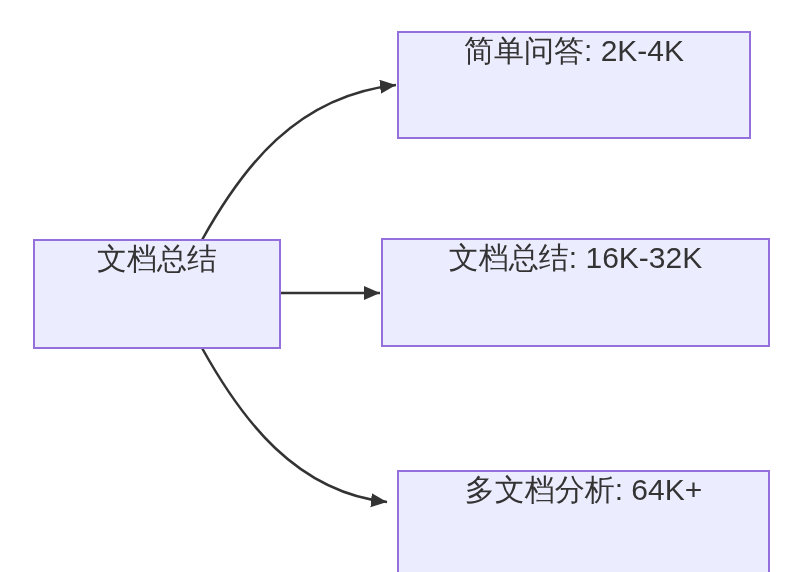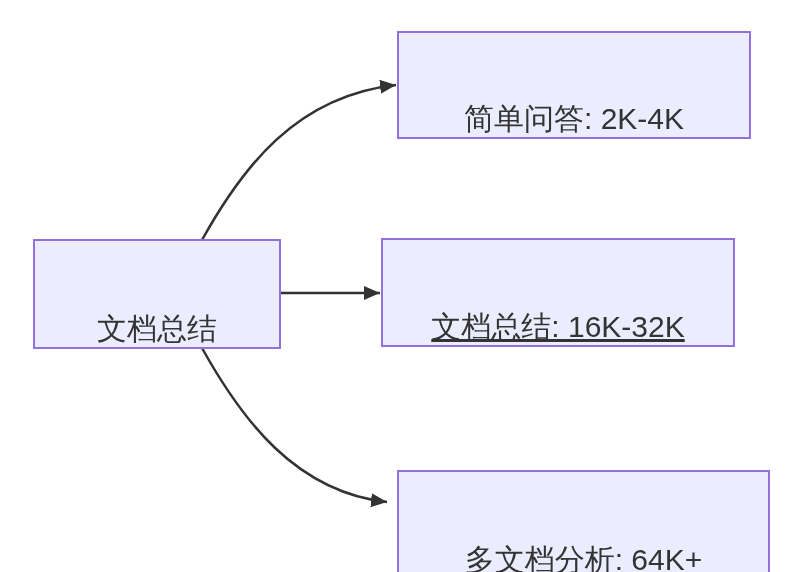--- a/index.html
+++ b/index.html
@@ -26,30 +26,30 @@
     fill: none;
     stroke: #333333;
     stroke-width: 2.5;
   }
   .node {
     position: absolute;
     box-sizing: border-box;
     background: #ECECFF;
     border: 2.5px solid #9370DB;
     display: flex;
-    align-items: flex-end;
+    align-items: flex-start;
     justify-content: center;
     color: #333333;
     font-size: 30px;
     line-height: 1.2;
     white-space: nowrap;
   }
   .node-root   { left: 33px;  top: 239px; width: 248px; height: 110px; }
   .node-top    { left: 397px; top: 31px;  width: 354px; height: 108px; }
-  .node-middle { left: 381px; top: 238px; width: 354px; height: 109px; text-decoration: underline; }
+  .node-middle { left: 381px; top: 238px; width: 389px; height: 109px; }
   .node-bottom { left: 397px; top: 447px; width: 373px; height: 110px; margin-top: 23px; }
 </style>
 </head>
 <body>
 
 <div class="canvas">
 
   <svg class="edges-layer" viewBox="0 0 787 572" xmlns="http://www.w3.org/2000/svg" aria-hidden="true">
     <defs>
       <marker id="arrowhead" markerUnits="userSpaceOnUse" markerWidth="18" markerHeight="16" refX="16" refY="7" orient="auto">

